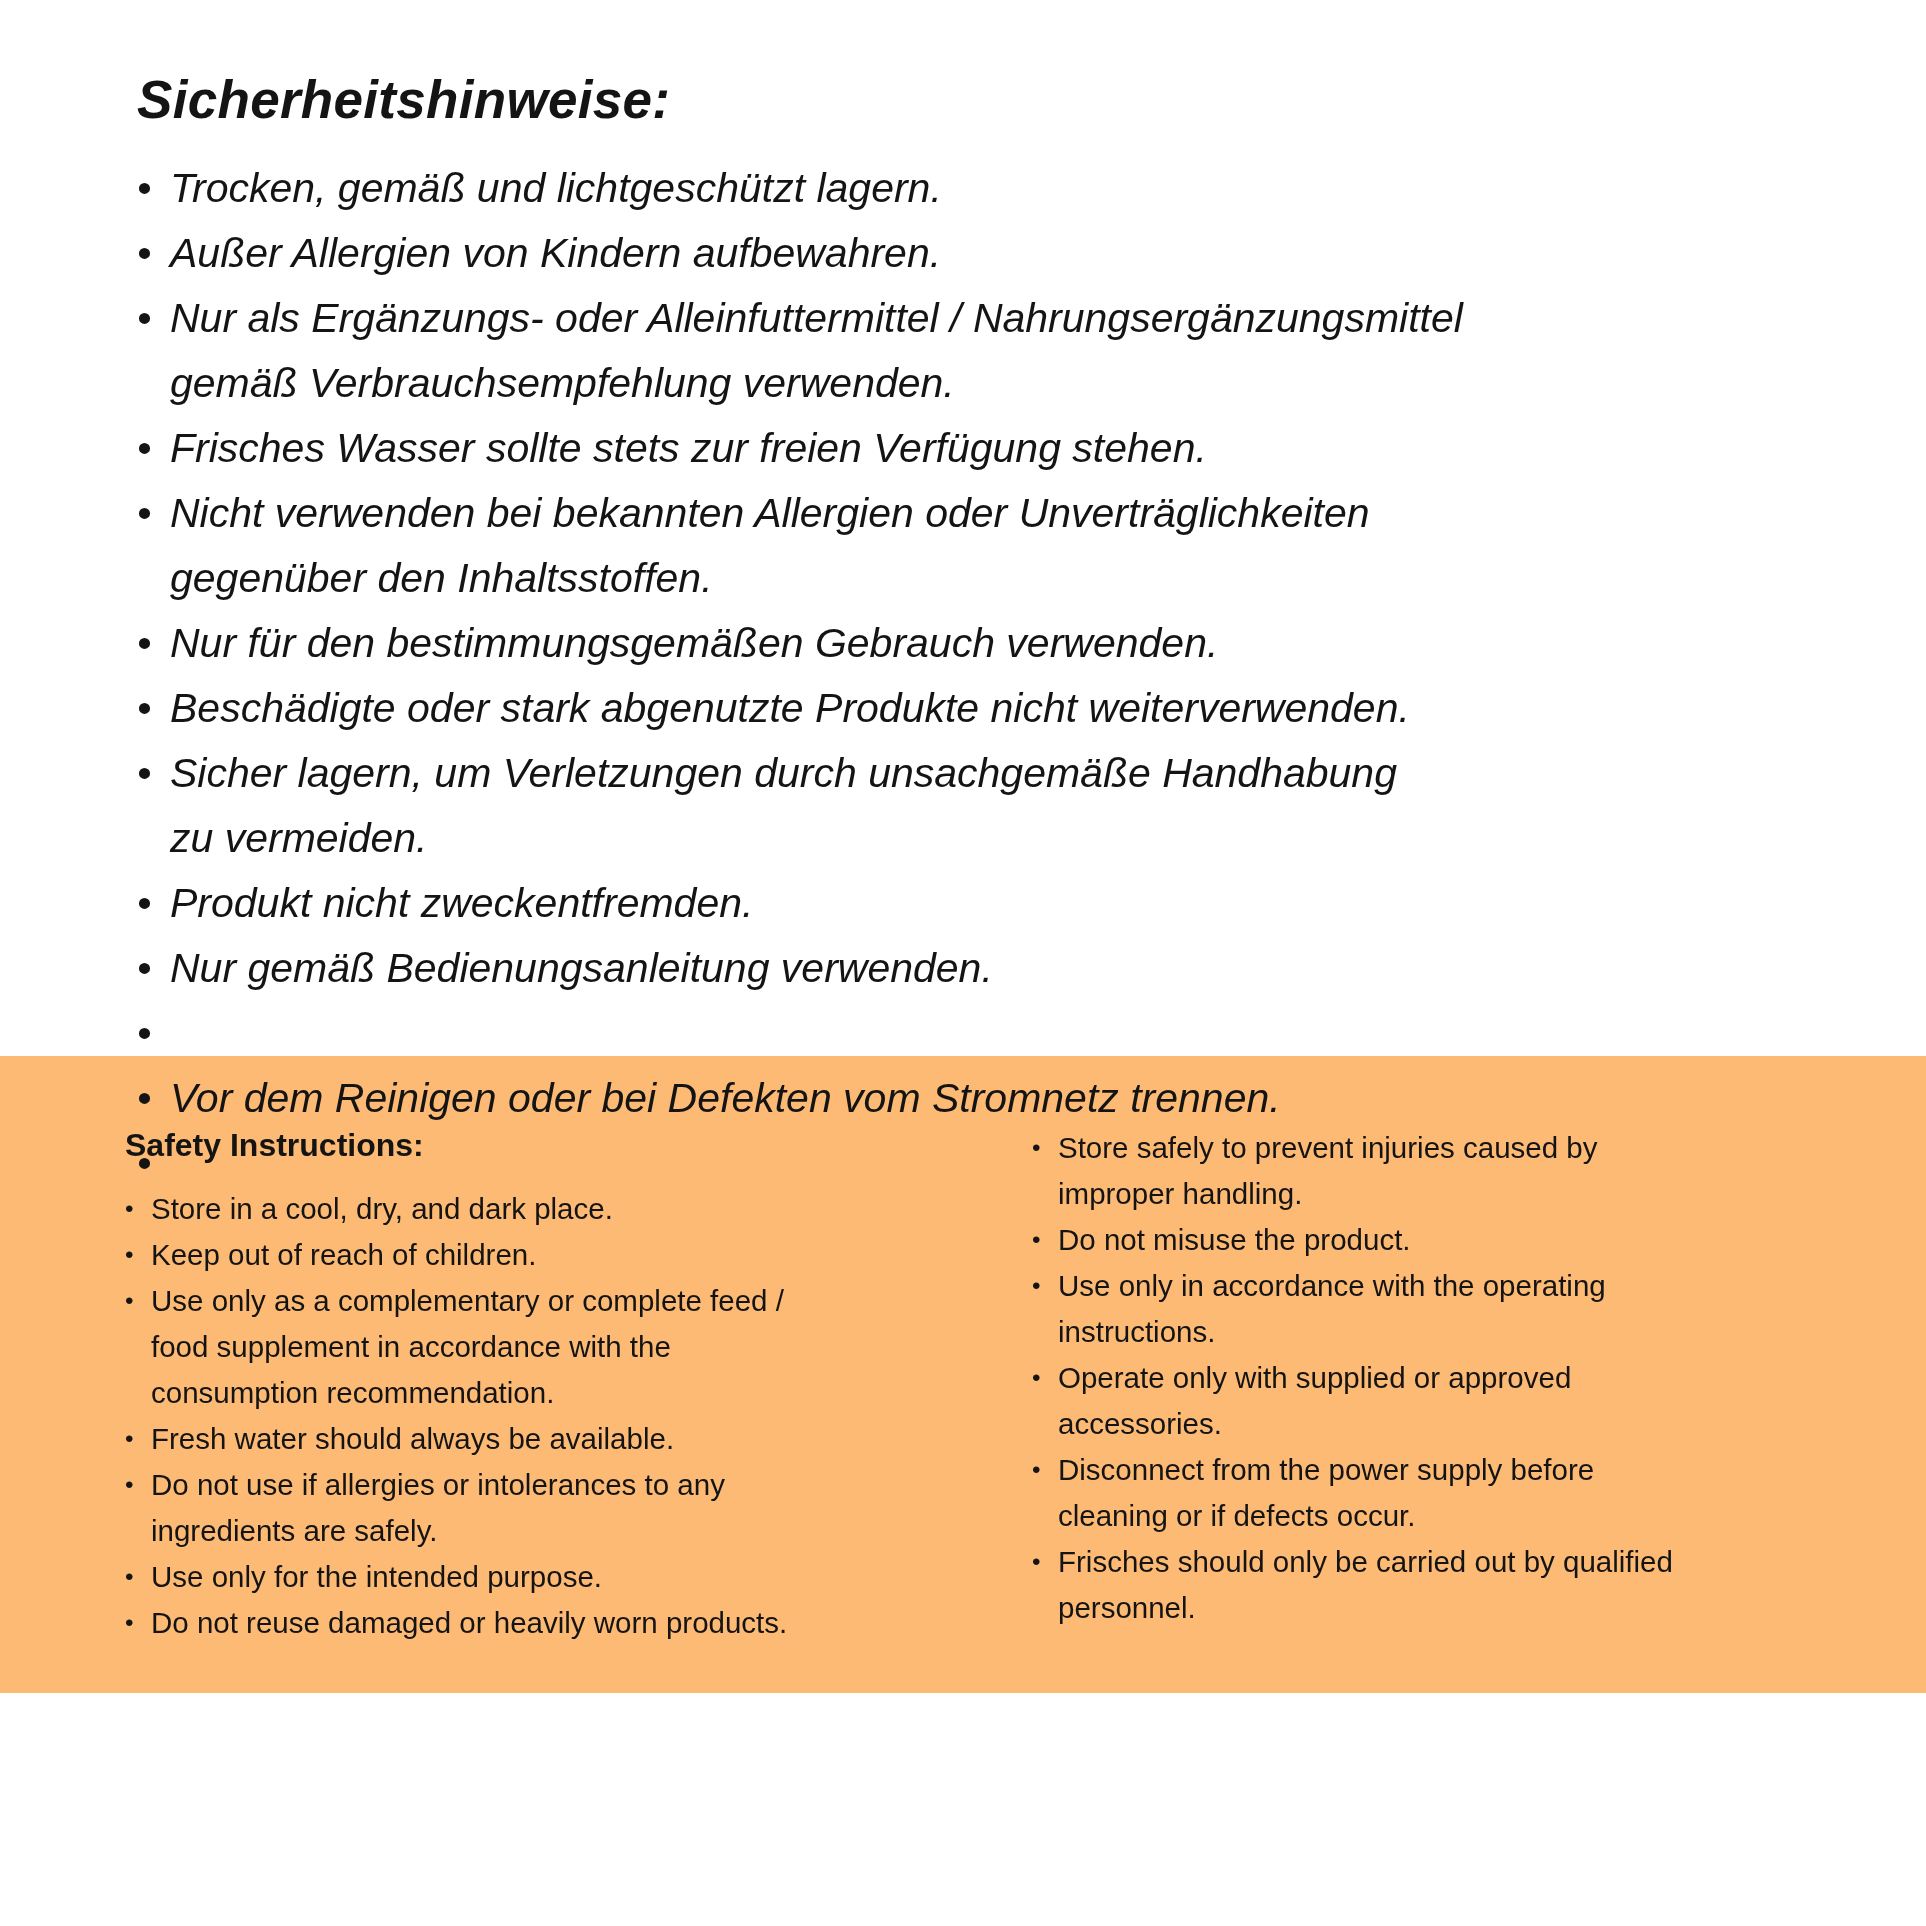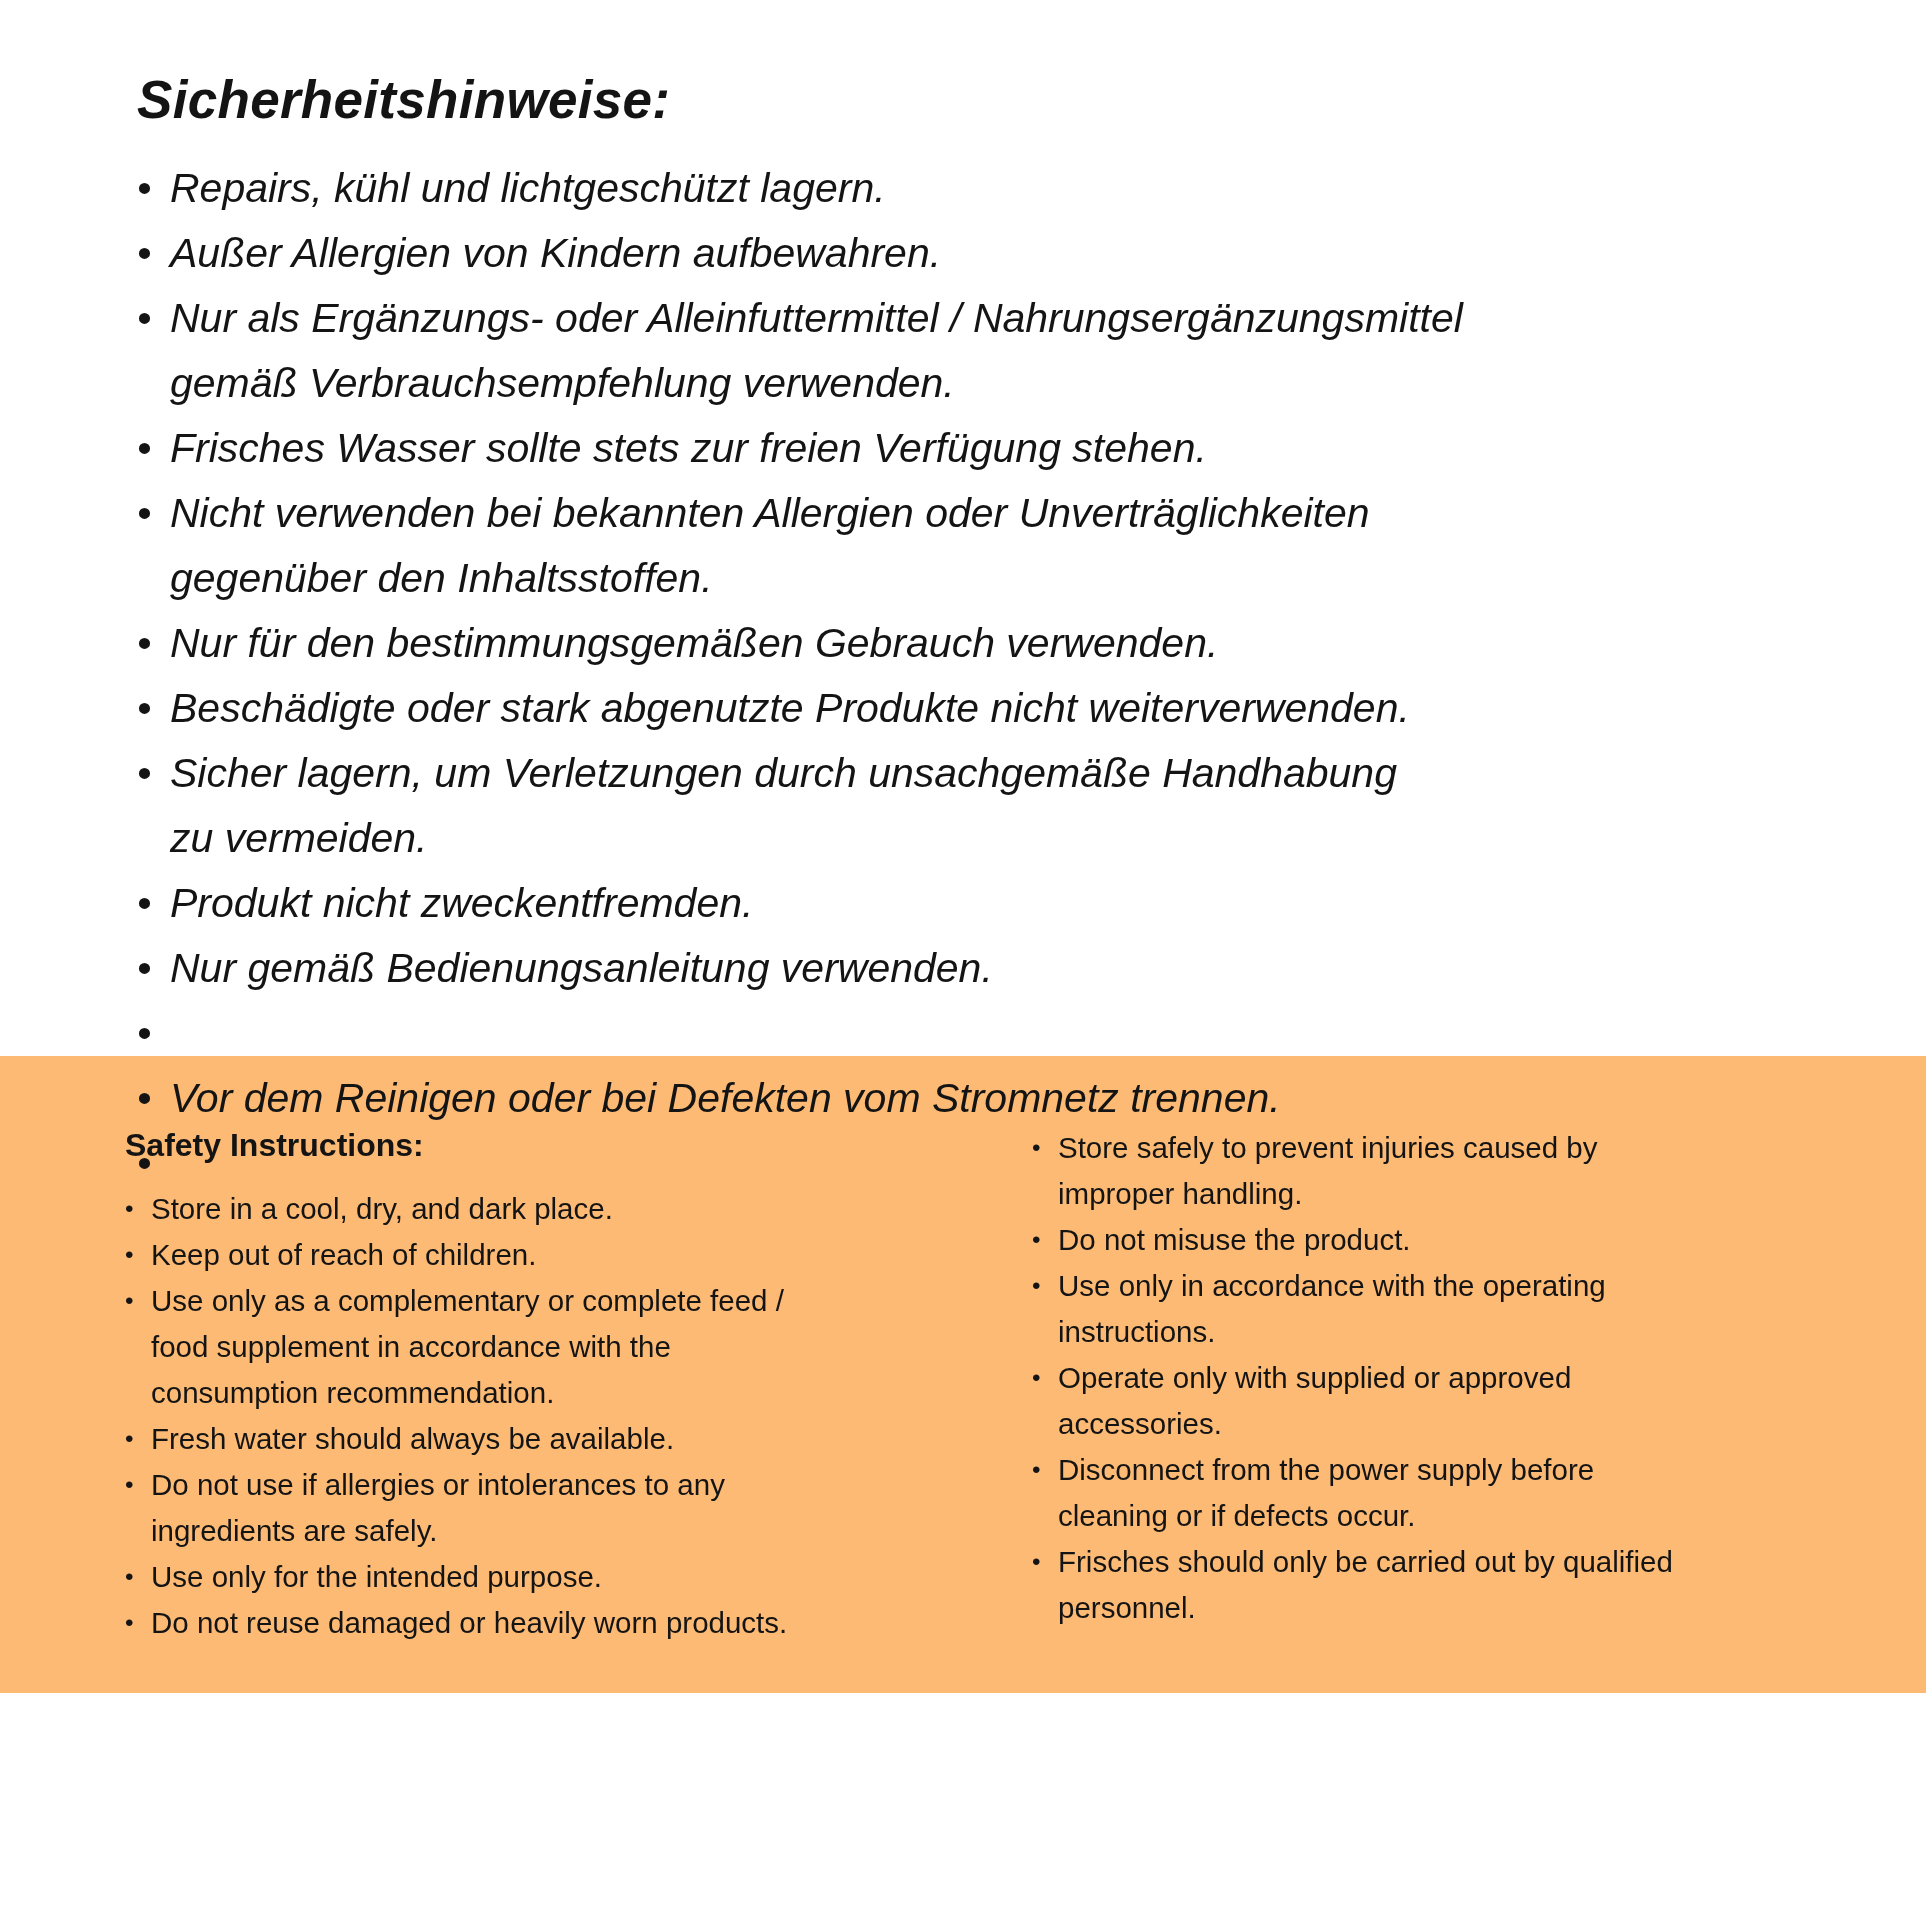--- a/index.html
+++ b/index.html
@@ -86,21 +86,21 @@
 </head>
 <body>
 
 <div>
 
   <section class="de-section">
     <h1 class="de-title">Sicherheitshinweise:</h1>
     <ul class="plain de-list">
       <li>
         <span class="bullet">•</span>
-        <span class="item-text">Repairs, kühl und lichtgeschützt lagern.</span>
+        <span class="item-text">Trocken, gemäß und lichtgeschützt lagern.</span>
       </li>
       <li>
         <span class="bullet">•</span>
         <span class="item-text">Außer Allergien von Kindern aufbewahren.</span>
       </li>
       <li>
         <span class="bullet">•</span>
         <span class="item-text">Nur als Ergänzungs- oder Alleinfuttermittel / Nahrungsergänzungsmittel
 gemäß Verbrauchsempfehlung verwenden.</span>
       </li>

